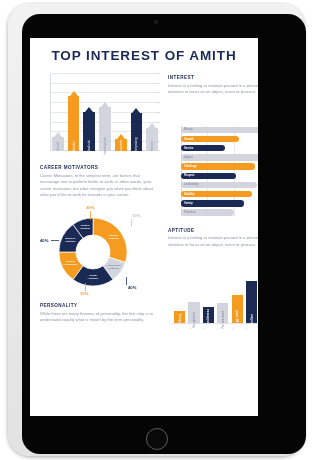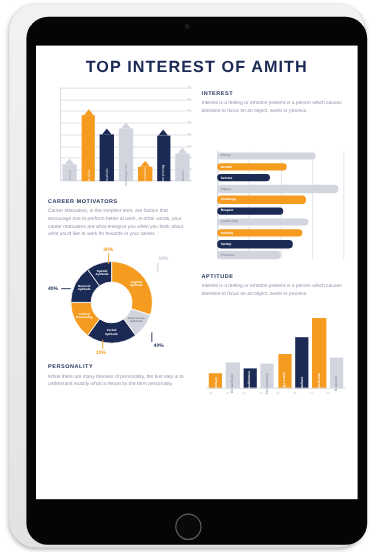--- a/index.html
+++ b/index.html
@@ -9,21 +9,21 @@
   #tablet-frame{position:absolute;left:8px;top:4px;width:296px;height:452px;
     background:linear-gradient(180deg,#f2f2f2 0%,#e2e2e2 100%);
     border-radius:22px;box-shadow:0 1px 4px rgba(0,0,0,.35);}
   #tablet-screen-bezel{position:absolute;left:14px;top:10px;width:284px;height:440px;
     background:#050505;border-radius:18px;}
   #home-button{position:absolute;left:138px;top:424px;width:20px;height:20px;
     border:1.4px solid #5d5d5d;border-radius:50%;background:#090909;}
   #camera-dot{position:absolute;left:146px;top:16px;width:4px;height:4px;border-radius:50%;background:#1c1c1c;}
 
   
-  #page{position:absolute;left:22px;top:34px;width:268px;height:378px;background:#ffffff;overflow:hidden;}
+  #page{position:absolute;left:22px;top:34px;width:228px;height:378px;background:#ffffff;overflow:hidden;}
   #page-title{margin:10px 0 0 0;text-align:center;color:#1b2a55;font-size:13.5px;
     font-weight:bold;letter-spacing:.9px;}
 
   #columns{display:flex;gap:8px;padding:8px 10px 0 10px;box-sizing:border-box;}
   .col{display:flex;flex-direction:column;}
   .col-left{width:120px;}
   .col-right{width:120px;}
 
   .sec-head{color:#1b2a55;font-size:4.6px;font-weight:bold;letter-spacing:.45px;margin:0 0 2.5px 0;}
   .sec-body{color:#8d93a6;font-size:4.1px;line-height:1.62;margin:0;}

